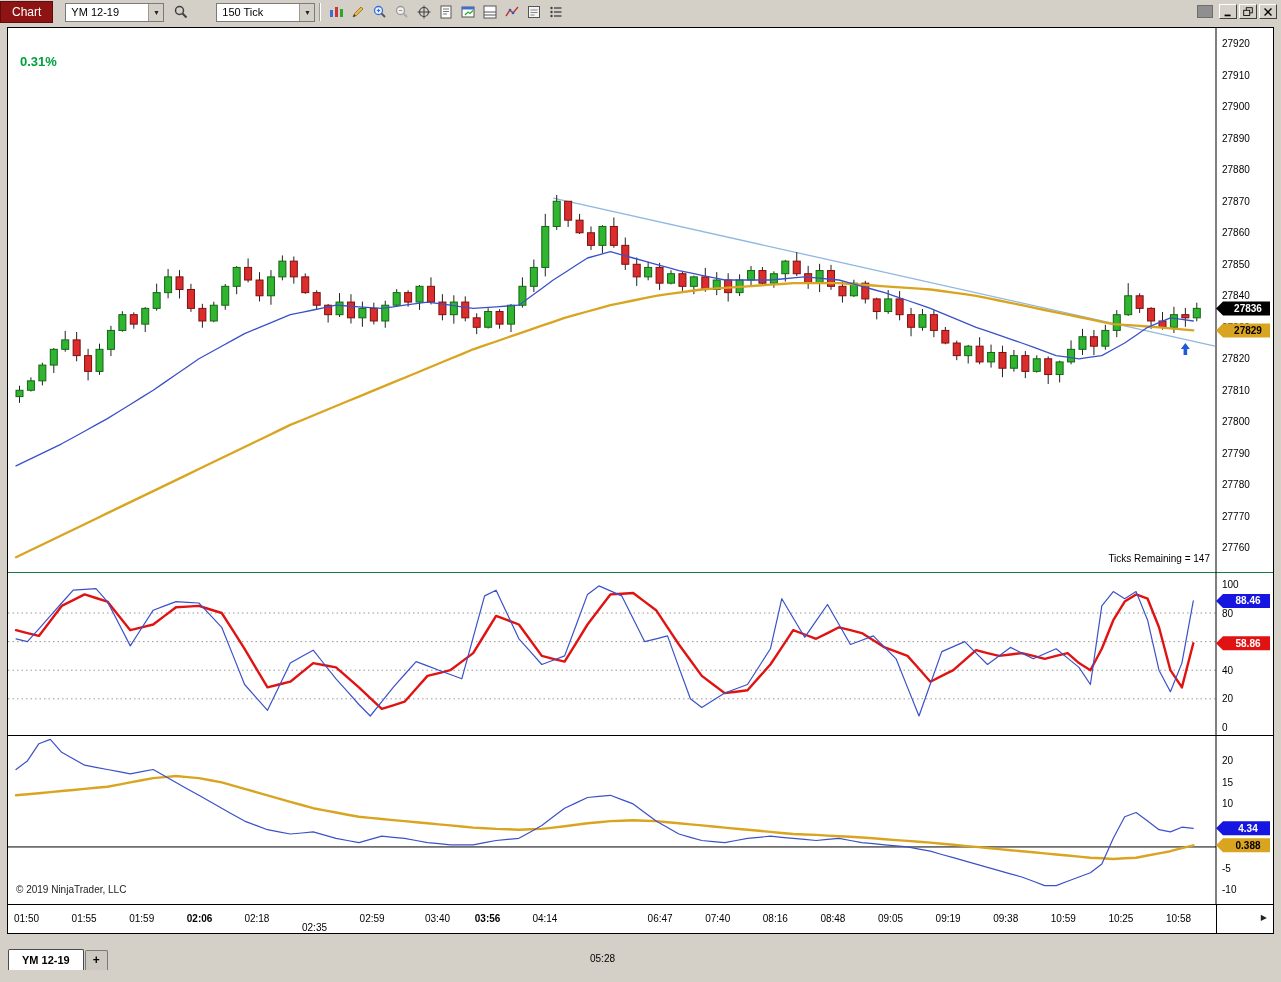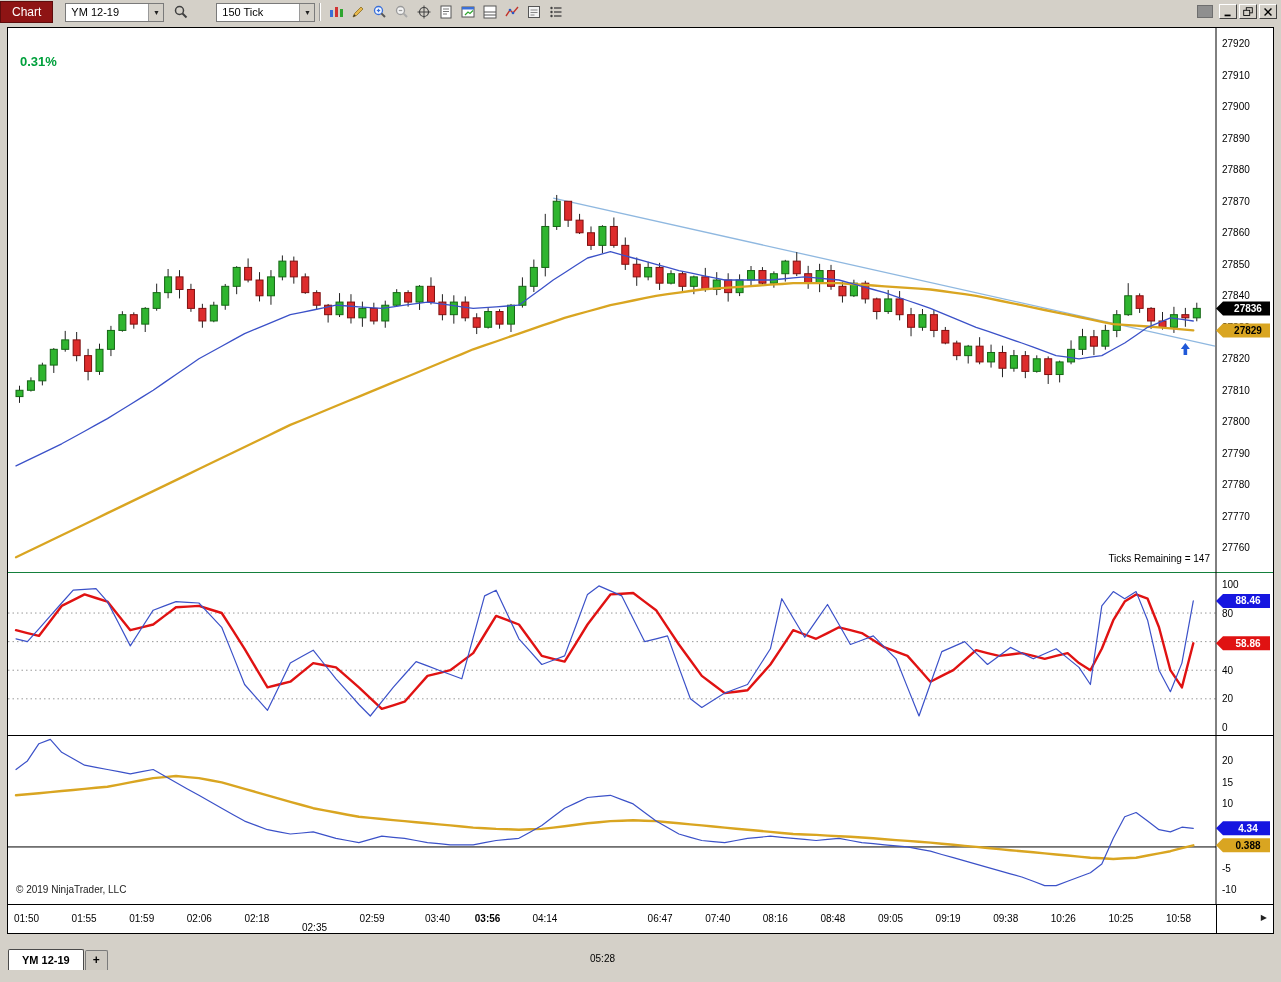--- a/index.html
+++ b/index.html
@@ -449,36 +449,36 @@
           <text x="1240" y="112.77806615776082" font-size="10" font-weight="bold" fill="#000000" text-anchor="middle">0.388</text>
           <text x="8" y="157" font-size="10" fill="#222">© 2019 NinjaTrader, LLC</text>
         </svg>
     </div>
     <div class="time-axis" id="time-axis">
       <div class="ta-vline"></div>
       <div class="scroll-right">▶</div>
     <span class="tlabel" style="left: 6px;">01:50</span>
         <span class="tlabel" style="left: 63.6px;">01:55</span>
         <span class="tlabel" style="left: 121.2px;">01:59</span>
-        <span class="tlabel" style="left: 178.8px;">02:06</span>
+        <span class="tlabel" style="left: 178.8px; font-weight: bold;">02:06</span>
         <span class="tlabel" style="left: 236.4px;">02:18</span>
         <span class="tlabel" style="left: 294px; margin-top: 9px;">02:35</span>
         <span class="tlabel" style="left: 351.6px;">02:59</span>
         <span class="tlabel" style="left: 417px;">03:40</span>
         <span class="tlabel" style="left: 466.8px; font-weight: bold;">03:56</span>
         <span class="tlabel" style="left: 524.4px;">04:14</span>
         <span class="tlabel" style="left: 582px; margin-top: 40px;">05:28</span>
         <span class="tlabel" style="left: 639.6px;">06:47</span>
         <span class="tlabel" style="left: 697.2px;">07:40</span>
         <span class="tlabel" style="left: 754.8px;">08:16</span>
         <span class="tlabel" style="left: 812.4px;">08:48</span>
         <span class="tlabel" style="left: 870px;">09:05</span>
         <span class="tlabel" style="left: 927.6px;">09:19</span>
         <span class="tlabel" style="left: 985.2px;">09:38</span>
-        <span class="tlabel" style="left: 1042.8px;">10:26</span>
+        <span class="tlabel" style="left: 1042.8px;">10:59</span>
         <span class="tlabel" style="left: 1100.4px;">10:25</span>
         <span class="tlabel" style="left: 1158px;">10:58</span>
       </div>
   </div>
 
   <div class="bottom-area">
     <div class="tabbar">
       <div class="tab">YM 12-19</div>
       <div class="tab-plus">+</div>
     </div>

